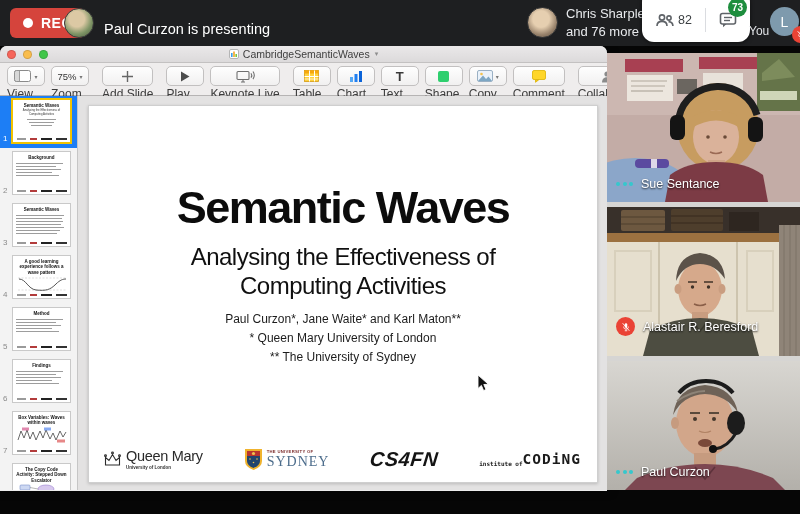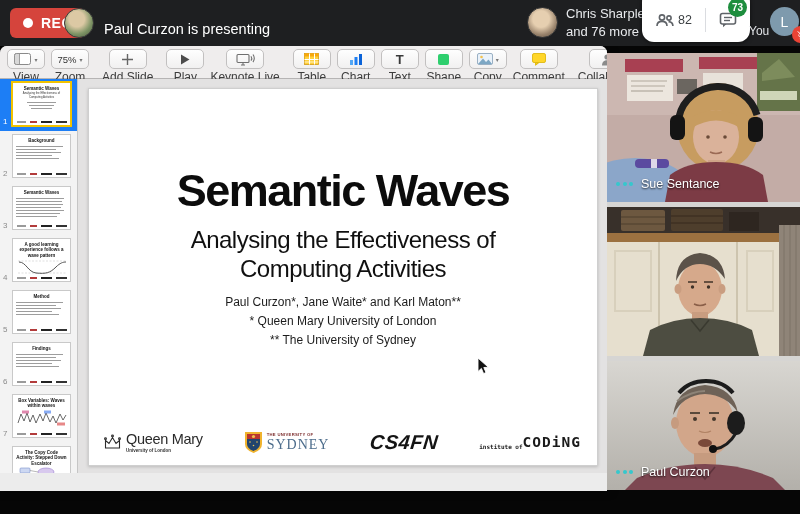--- a/index.html
+++ b/index.html
@@ -41,21 +41,21 @@
                position:relative;display:flex;align-items:center;justify-content:center;}
   .traffic{position:absolute;left:7px;top:4px;display:flex;gap:7px;}
   .tl{width:9px;height:9px;border-radius:50%;border:0.5px solid rgba(0,0,0,.15);}
   .tl-close{background:#f6655a;} .tl-min{background:#f9bd4e;} .tl-zoom{background:#41c64a;}
   .kn-title{display:flex;align-items:center;gap:4px;font-size:10.5px;color:#3e3e3e;}
   .kn-title-chevron{color:#8d8d8d;font-size:7px;margin-left:1px;}
   .kn-toolbar{height:33px;border-bottom:1px solid #b6b4b4;background:#efeded;display:flex;align-items:flex-start;
               padding:3px 7px 0 7px;}
   .tb-group{display:flex;gap:6px;margin-right:13px;}
   .tb-group:last-child{margin-left:auto;margin-right:0;}
-  .tb-item{display:flex;flex-direction:column;align-items:center;}
+  .tb-item{display:flex;flex-direction:column;}
   .tb-btn{height:20px;min-width:38px;padding:0 5px;border:1px solid #c2c0c0;border-radius:5px;
           background:linear-gradient(#fefefe,#f1f0f0);display:flex;align-items:center;justify-content:center;gap:3px;
           font-size:9.5px;color:#333;}
   .tb-ic{display:flex;align-items:center;}
   .tb-chevron{font-size:6px;color:#777;}
   .tb-label{font-size:12px;color:#3c3c3c;margin-top:1px;white-space:nowrap;}
   .kn-body{display:flex;height:394px;}
 
   
   .kn-sidebar{width:78px;background:#f3f3f3;border-right:1px solid #c6c6c6;overflow:hidden;}
@@ -163,20 +163,39 @@
     <div class="self-mute">
       <svg width="10" height="10" viewBox="0 0 24 24">
         <path d="M12 14a3 3 0 0 0 3-3V6a3 3 0 0 0-6 0v5a3 3 0 0 0 3 3z" fill="#fff"></path>
         <path d="M6,11a6,6 0 0 0 12,0 M12,17 v4 M9,21 h6" stroke="#fff" stroke-width="1.8" fill="none"></path>
         <line x1="4" y1="3" x2="20" y2="21" stroke="#fff" stroke-width="2.2"></line>
       </svg>
     </div>
   </div>
 
   <div class="kn-window">
+    <div class="kn-titlebar">
+      <div class="traffic">
+        <span class="tl tl-close"></span>
+        <span class="tl tl-min"></span>
+        <span class="tl tl-zoom"></span>
+      </div>
+      <div class="kn-title">
+        <span class="tb-ic">
+          <svg width="10" height="10" viewBox="0 0 10 10">
+            <rect x="0.5" y="0.5" width="9" height="9" rx="1.5" fill="#fff" stroke="#b5b5b5"></rect>
+            <rect x="2" y="4" width="1.6" height="4" fill="#3aa0f0"></rect>
+            <rect x="4.2" y="2.5" width="1.6" height="5.5" fill="#f5a623"></rect>
+            <rect x="6.4" y="5" width="1.6" height="3" fill="#7ac943"></rect>
+          </svg>
+        </span>
+        <span>CambridgeSemanticWaves</span>
+        <span class="kn-title-chevron">▾</span>
+      </div>
+    </div>
 
     <div class="kn-toolbar">
         <div class="tb-group">
           <div class="tb-item">
             <div class="tb-btn">
               <span class="tb-ic">
                 <svg width="17" height="12" viewBox="0 0 17 12">
                   <rect x="0.5" y="0.5" width="16" height="11" rx="2" fill="#fff" stroke="#8a8a8a"></rect>
                   <path d="M2.5,0.5 h3 v11 h-3 q-2,0 -2,-2 v-7 q0,-2 2,-2 Z" fill="#d8d8d8" stroke="#8a8a8a" stroke-width="0.8"></path>
                 </svg>
@@ -623,20 +642,30 @@
   <line x1="81" y1="75" x2="90" y2="75" stroke="#4a3a2e" stroke-width="1.6"></line>
             <line x1="97" y1="75" x2="106" y2="75" stroke="#4a3a2e" stroke-width="1.6"></line>
   <circle cx="85.5" cy="80" r="1.7" fill="#3e3228"></circle>
             <circle cx="101.5" cy="80" r="1.7" fill="#3e3228"></circle>
   <path d="M87,97 Q93,100 99,97" stroke="#8a5f48" stroke-width="1.4" fill="none"></path>
   <rect x="85" y="105" width="16" height="12" fill="#c99d80"></rect>
   <path d="M36,149 L43,123 Q66,111 93,111 Q122,111 145,123 L152,149 Z" fill="#4d4d41"></path>
   <path d="M84,113 L93,124 L102,113" stroke="#3a3a30" stroke-width="1.5" fill="none"></path>
  </svg>
         </div>
+        <div class="tile-label">
+          <span class="mute-badge">
+            <svg width="10" height="10" viewBox="0 0 24 24">
+              <path d="M12 14a3 3 0 0 0 3-3V6a3 3 0 0 0-6 0v5a3 3 0 0 0 3 3z" fill="#fff"></path>
+              <path d="M6,11a6,6 0 0 0 12,0 M12,17 v4 M9,21 h6" stroke="#fff" stroke-width="1.8" fill="none"></path>
+              <line x1="4" y1="3" x2="20" y2="21" stroke="#fff" stroke-width="2.2"></line>
+            </svg>
+          </span>
+          <span class="tile-name">Alastair R. Beresford</span>
+        </div>
       </div>
       <div class="tile-gap"></div>
       <div class="video-tile tile-paul" style="height: 129px;">
         <div class="scene">
           <svg width="193" height="129" viewBox="0 0 193 129">
   <defs>
               <linearGradient id="wallp" x1="0" y1="0" x2="0" y2="1">
                 <stop offset="0" stop-color="#d8d6d1"></stop>
                 <stop offset="1" stop-color="#b3b0aa"></stop>
               </linearGradient>

